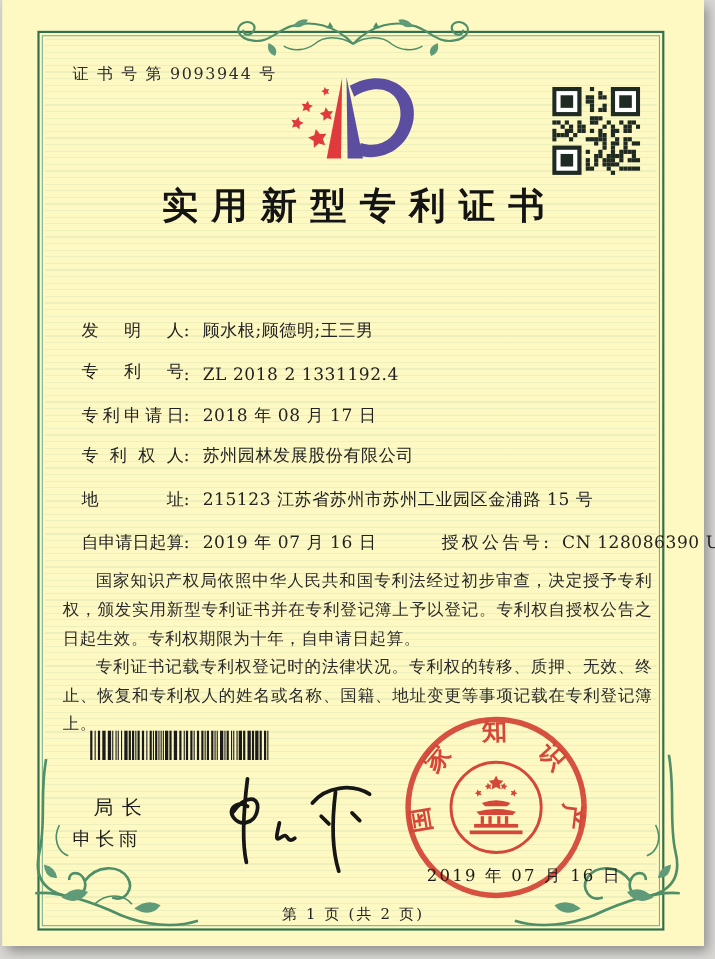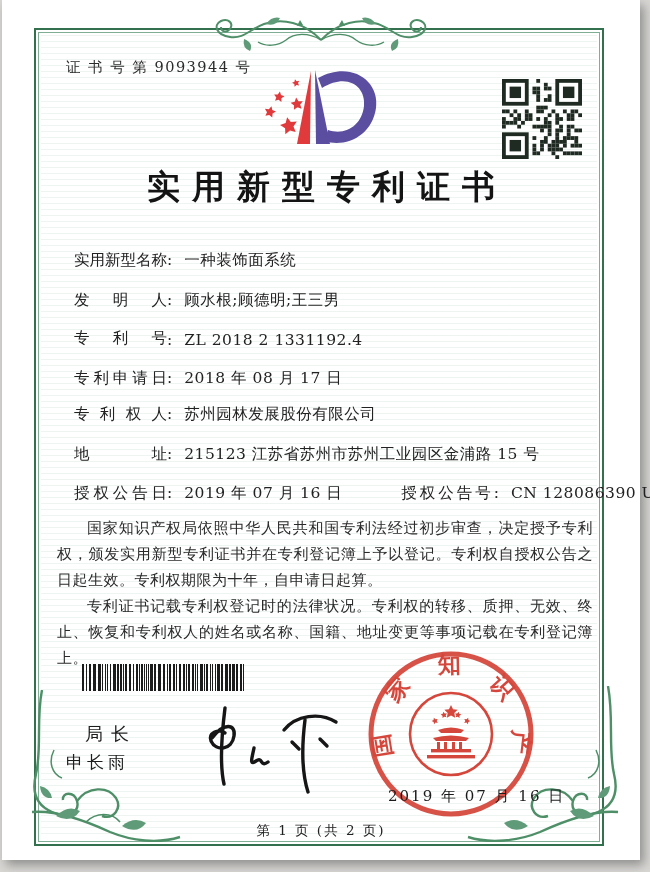--- a/index.html
+++ b/index.html
@@ -4,21 +4,21 @@
 <style>
   html,body{margin:0;padding:0;}
   body{
     width:650px;height:872px;position:relative;
     background:#d9d8d5;
     font-family:"DejaVu Serif","Liberation Serif",serif;
     overflow:hidden;
   }
   .paper{
     position:absolute;left:2px;top:0;width:638px;height:860px;
-    background:#ffffff;
+    background:#fef9c3;
     box-shadow:4px 5px 10px rgba(70,70,70,.5);
   }
   .frame{
     position:absolute;left:32px;top:28px;width:566px;height:814px;
     border:2px solid #33704e;
   }
   .frame::before{
     content:"";position:absolute;inset:2px;border:1px solid #7fae94;
   }
   .texture{
@@ -248,40 +248,37 @@
       <rect x="57.14285714285714" y="3.8095238095238093" width="19.047619047619047" height="19.047619047619047" fill="#ffffff"></rect>
       <rect x="60.95238095238095" y="7.619047619047619" width="11.428571428571427" height="11.428571428571427" fill="#1f2a22"></rect>
       <rect x="0" y="53.33333333333333" width="26.666666666666664" height="26.666666666666664" fill="#1f2a22"></rect>
       <rect x="3.8095238095238093" y="57.14285714285714" width="19.047619047619047" height="19.047619047619047" fill="#ffffff"></rect>
       <rect x="7.619047619047619" y="60.95238095238095" width="11.428571428571427" height="11.428571428571427" fill="#1f2a22"></rect>
     </svg>
 
   <div class="abs title">实用新型专利证书</div>
 
   <div class="abs fields">
-    <div class="frow" style="top:6px">
-      <span class="flabel">实用新型名称</span><span class="colon">:</span><span class="fvalue">一种装饰面系统</span>
-    </div>
     <div class="frow" style="top:46px">
       <span class="flabel">发明人</span><span class="colon">:</span><span class="fvalue">顾水根;顾德明;王三男</span>
     </div>
     <div class="frow" style="top:84px">
       <span class="flabel">专利号</span><span class="colon">:</span><span class="fvalue">ZL 2018 2 1331192.4</span>
     </div>
     <div class="frow" style="top:124px">
       <span class="flabel">专利申请日</span><span class="colon">:</span><span class="fvalue">2018 年 08 月 17 日</span>
     </div>
     <div class="frow" style="top:160px">
       <span class="flabel">专利权人</span><span class="colon">:</span><span class="fvalue">苏州园林发展股份有限公司</span>
     </div>
     <div class="frow" style="top:200px">
       <span class="flabel">地址</span><span class="colon">:</span><span class="fvalue">215123 江苏省苏州市苏州工业园区金浦路 15 号</span>
     </div>
     <div class="frow" style="top:239px">
-      <span class="flabel">授权公告日</span><span class="colon">:</span><span class="fvalue">2019 年 07 月 16 日</span><span class="flabel2">授权公告号</span><span class="colon">:</span><span class="fvalue">CN 128086390 U</span>
+      <span class="flabel">自申请日起算</span><span class="colon">:</span><span class="fvalue">2019 年 07 月 16 日</span><span class="flabel2">授权公告号</span><span class="colon">:</span><span class="fvalue">CN 128086390 U</span>
     </div>
   </div>
 
   <div class="abs body-text">
     <p>国家知识产权局依照中华人民共和国专利法经过初步审查，决定授予专利权，颁发实用新型专利证书并在专利登记簿上予以登记。专利权自授权公告之日起生效。专利权期限为十年，自申请日起算。</p>
     <p>专利证书记载专利权登记时的法律状况。专利权的转移、质押、无效、终止、恢复和专利权人的姓名或名称、国籍、地址变更等事项记载在专利登记簿上。</p>
   </div>
 
   <svg class="abs barcode" id="barcode-svg" viewBox="0 0 168 27">
       <rect x="1" y="0" width="2" height="27" fill="#1b1b1b"></rect>

